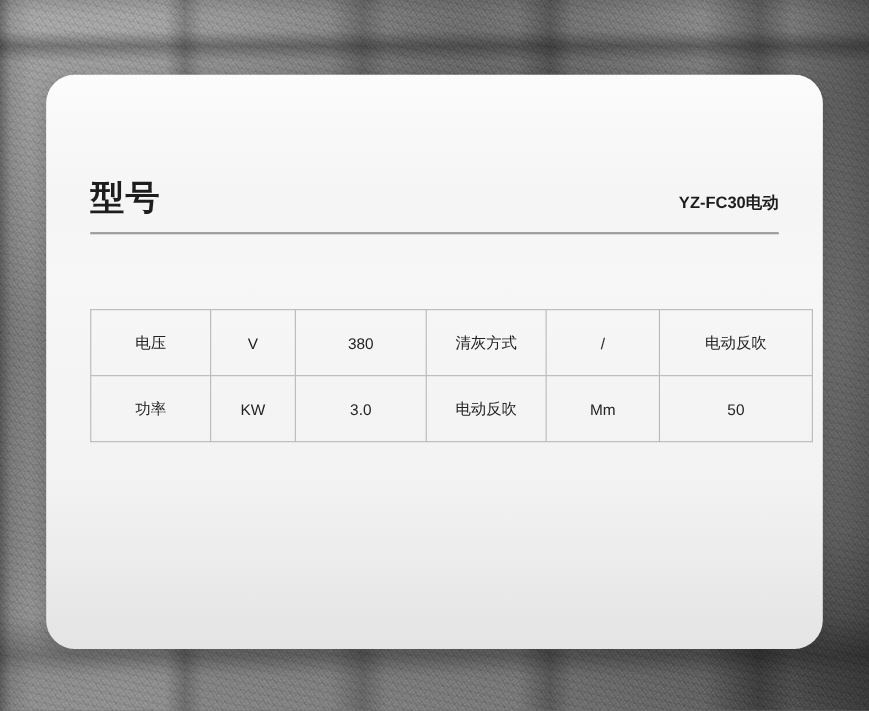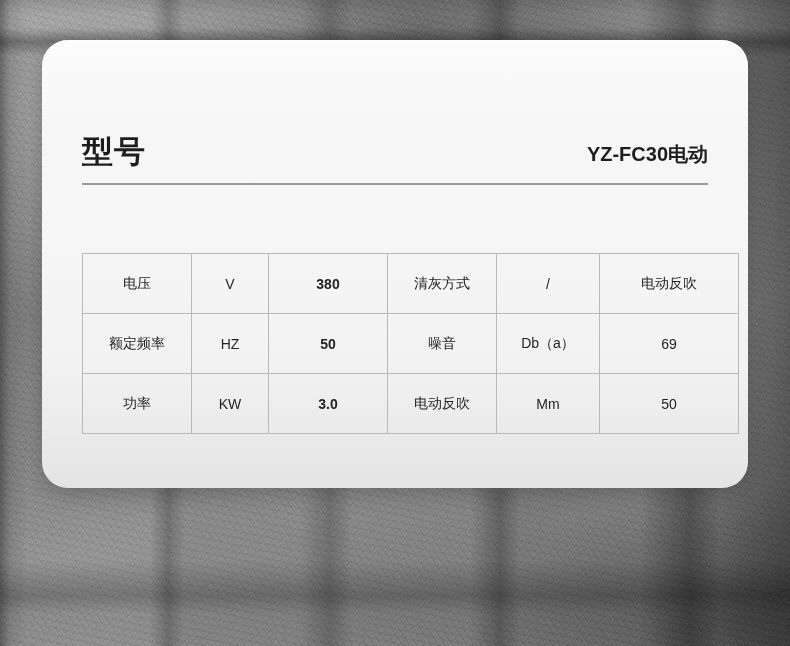--- a/index.html
+++ b/index.html
@@ -54,23 +54,23 @@
       radial-gradient(ellipse 300px 220px at 420px 30px, rgba(0,0,0,0.25), rgba(0,0,0,0) 72%),
       radial-gradient(ellipse 340px 200px at 740px 620px, rgba(0,0,0,0.30), rgba(0,0,0,0) 70%),
       radial-gradient(ellipse 300px 180px at 120px 610px, rgba(255,255,255,0.12), rgba(255,255,255,0) 72%),
       linear-gradient(160deg, #9a9a9a 0%, #7e7e7e 35%, #8d8d8d 62%, #6b6b6b 100%);
   }
 
   
   .card {
     position: absolute;
     left: 42px;
-    top: 40px;
+    top: 68px;
     width: 706px;
-    height: 448px;
+    height: 522px;
     border-radius: 26px;
     background: linear-gradient(180deg, #ececec 0%, #f3f3f3 12%, #f7f7f7 35%, #f2f2f2 72%, #e4e4e4 100%);
     box-shadow: 0 6px 22px rgba(0,0,0,0.22);
     overflow: hidden;
   }
   .card-gloss {
     position: absolute;
     left: 0; right: 0; top: 0;
     height: 120px;
     background: linear-gradient(180deg, rgba(255,255,255,0.85), rgba(255,255,255,0));
@@ -91,21 +91,21 @@
     box-sizing: border-box;
   }
   .title-main {
     font-size: 31px;
     font-weight: bold;
     color: #1d1d1d;
     letter-spacing: 1px;
     line-height: 1;
   }
   .title-model {
-    font-size: 20px;
+    font-size: 15px;
     font-weight: bold;
     color: #1d1d1d;
     line-height: 1;
     padding-bottom: 3px;
   }
 
   
   .spec-table {
     position: absolute;
     left: 40px;
@@ -120,21 +120,21 @@
     height: 59px;
     text-align: center;
     vertical-align: middle;
     font-size: 14px;
     color: #232323;
     padding: 0 2px;
     background: transparent;
   }
   .spec-table td.c0 { width: 104px; }
   .spec-table td.c1 { width: 72px; }
-  .spec-table td.c2 { width: 114px; font-weight: bold; }
+  .spec-table td.c2 { width: 114px; }
   .spec-table td.c3 { width: 104px; }
   .spec-table td.c4 { width: 98px; }
   .spec-table td.c5 { width: 134px; }
 </style>
 </head>
 <body>
 
 <div class="bg"></div>
 
 <div class="card">
@@ -149,28 +149,20 @@
     <tbody>
       <tr>
         <td class="c0">电压</td>
         <td class="c1">V</td>
         <td class="c2">380</td>
         <td class="c3">清灰方式</td>
         <td class="c4">/</td>
         <td class="c5">电动反吹</td>
       </tr>
       <tr>
-        <td class="c0">额定频率</td>
-        <td class="c1">HZ</td>
-        <td class="c2">50</td>
-        <td class="c3">噪音</td>
-        <td class="c4">Db（a）</td>
-        <td class="c5">69</td>
-      </tr>
-      <tr>
         <td class="c0">功率</td>
         <td class="c1">KW</td>
         <td class="c2">3.0</td>
         <td class="c3">电动反吹</td>
         <td class="c4">Mm</td>
         <td class="c5">50</td>
       </tr>
     </tbody>
   </table>
 </div>

